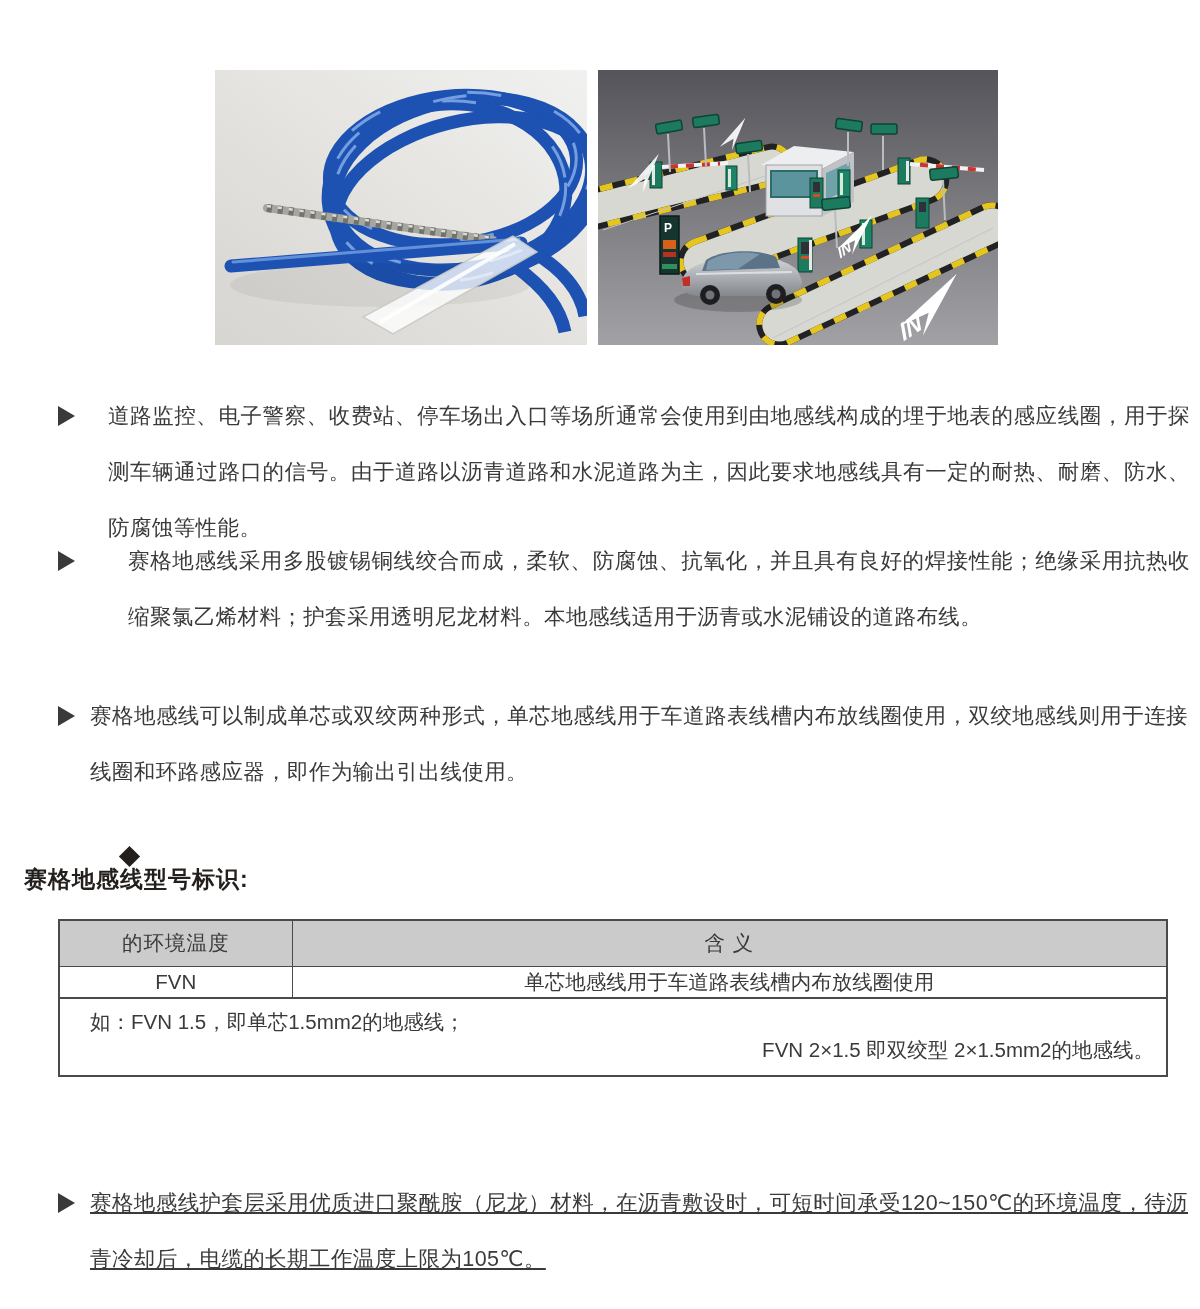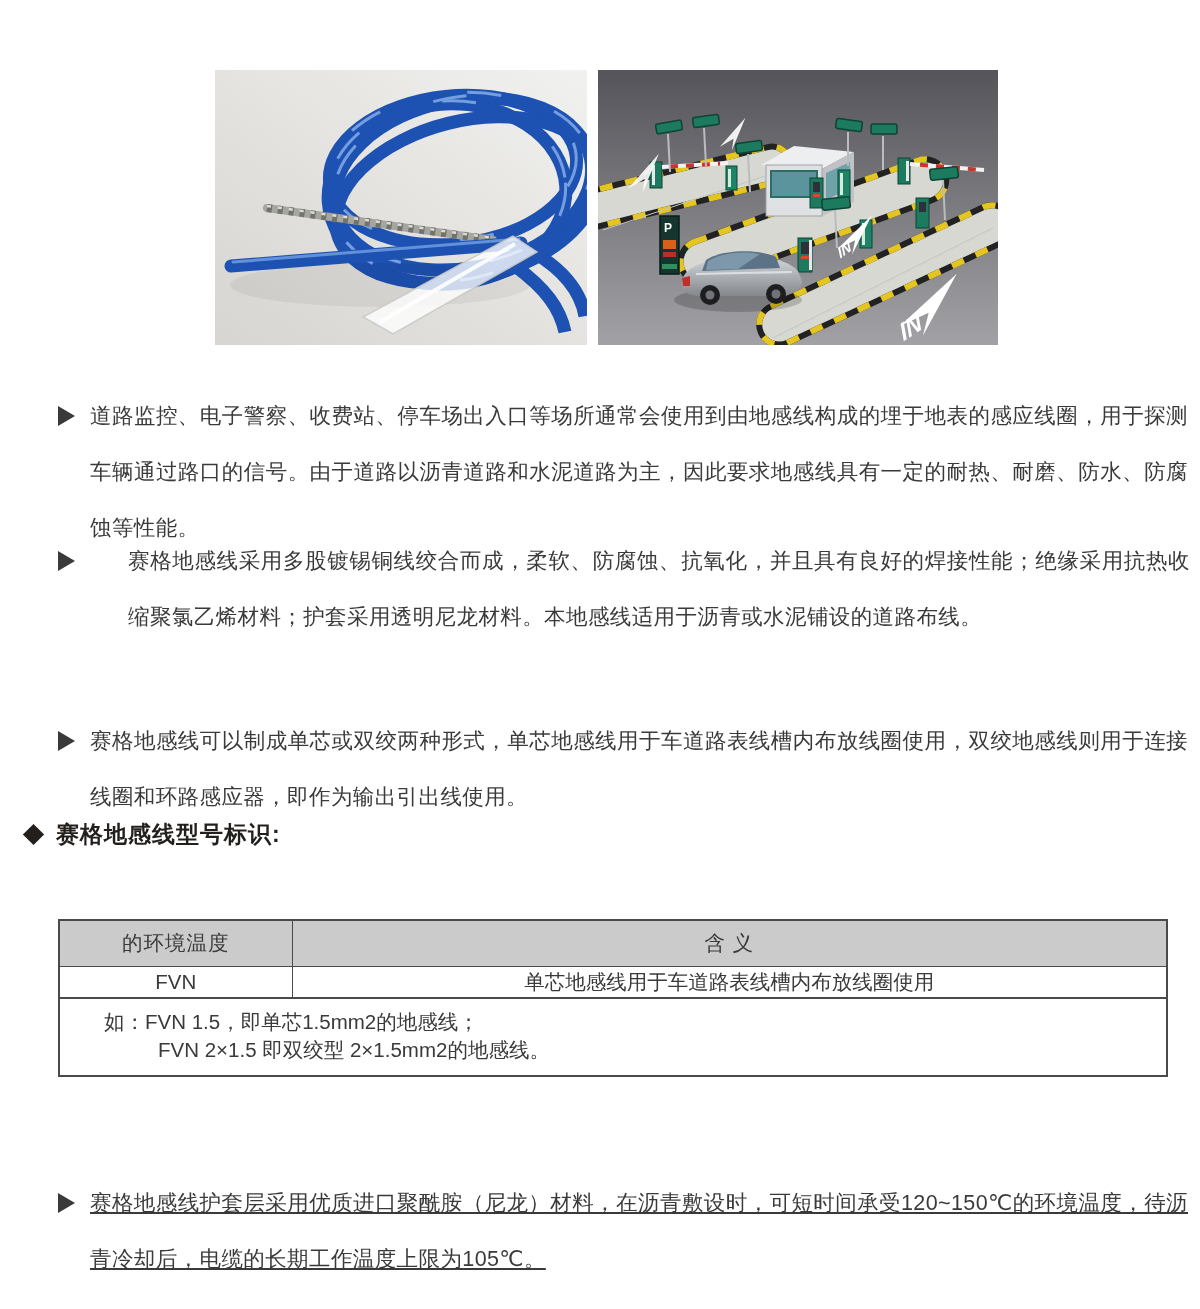--- a/index.html
+++ b/index.html
@@ -17,40 +17,40 @@
   }
   
   .photo-row{position:absolute;left:215px;top:70px;display:flex;gap:11px;}
   .photo{display:block;}
   
   .bullet-para{position:absolute;left:58px;width:1132px;display:flex;align-items:flex-start;}
   .tri{width:0;height:0;border-left:17px solid #3a3a3a;border-top:10px solid transparent;
        border-bottom:10px solid transparent;margin-top:18px;flex:0 0 auto;}
   .ptext{margin-left:15px;width:1098px;font-size:21.5px;line-height:56px;
          text-align:justify;letter-spacing:0.4px;}
-  #para1{top:388px;}
+  #para1{top:388px;gap:18px;}
   #para2{top:533px;gap:38px;}
-  #para3{top:713px;}
+  #para3{top:688px;}
   #para4{top:1175px;text-decoration:underline;}
   
-  .section-header{position:absolute;left:24px;top:819px;display:flex;align-items:center;}
+  .section-header{position:absolute;left:24px;top:849px;display:flex;align-items:center;flex-direction:column;}
   .diamond{width:15px;height:15px;background:var(--title-color);transform:rotate(45deg);
            margin:0 15px 0 2px;flex:0 0 auto;}
   .section-title{font-size:23px;font-weight:bold;color:var(--title-color);letter-spacing:1px;}
   
   .spec-table-wrap{position:absolute;left:58px;top:919px;width:1110px;}
   table.spec{border-collapse:collapse;width:1110px;font-size:20.5px;color:var(--text-color);
              border:2px solid var(--table-border);}
   table.spec th{background:var(--table-header-bg);font-weight:normal;height:46px;
                 border:1.5px solid var(--table-border);text-align:center;letter-spacing:1px;}
   table.spec td{border:1.5px solid var(--table-border);text-align:center;height:32px;}
   table.spec .col-model{width:233px;}
   table.spec td.note-cell{border-top:2px solid var(--table-border);text-align:left;
-                padding:9px 12px 11px 44px;line-height:28px;height:auto;margin-left:28px;}
-  .note-line2{margin-left:54px;}
+                padding:9px 12px 11px 30px;line-height:28px;height:auto;margin-left:28px;}
+  .note-line2{margin-left:54px;text-align:right;}
 </style>
 </head>
 <body>
 
 <div class="photo-row">
 
   <svg class="photo" width="372" height="275" viewBox="0 0 372 275">
     <defs>
       <linearGradient id="cbg" x1="1" y1="0" x2="0" y2="1">
         <stop offset="0" stop-color="#f1f1ef"></stop>

